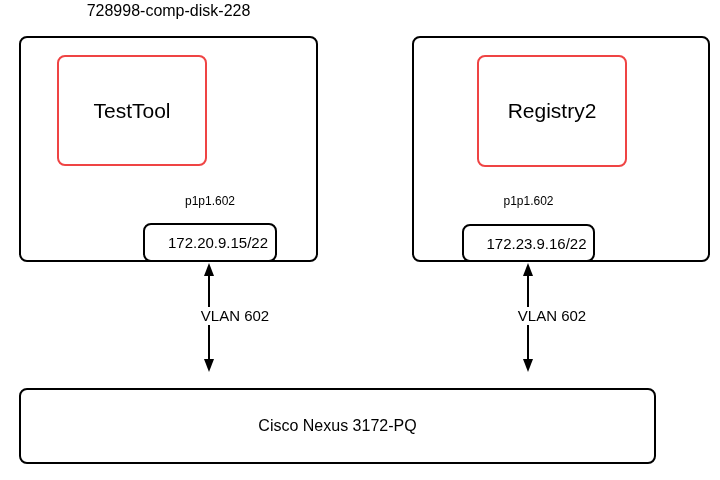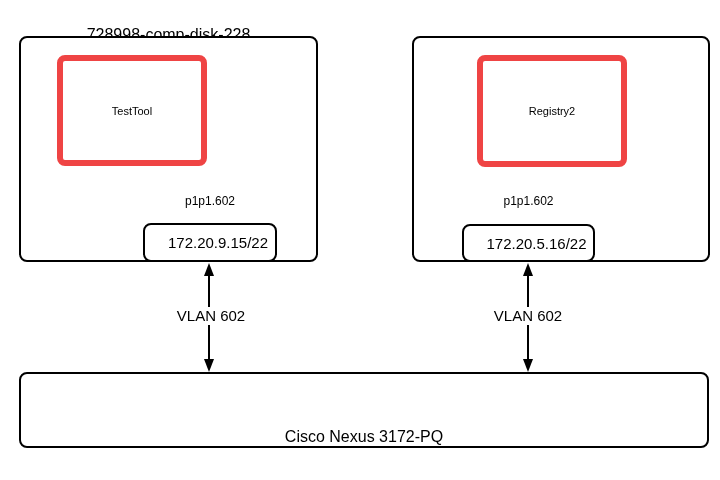--- a/index.html
+++ b/index.html
@@ -21,27 +21,27 @@
     font-size: 16px;
     text-align: center;
     white-space: nowrap;
   }
   .outer-box {
     border: 2px solid #000000;
     border-radius: 8px;
     background: #ffffff;
   }
   .app-box {
-    border: 6px solid #ef4444;
+    border: 2px solid #ef4444;
     border-radius: 8px;
     background: #ffffff;
     display: flex;
     align-items: center;
     justify-content: center;
-    font-size: 11px;
+    font-size: 21px;
   }
   .iface-label {
     font-size: 12px;
     text-align: center;
     white-space: nowrap;
   }
   .ip-box {
     border: 2px solid #000000;
     border-radius: 8px;
     background: #ffffff;
@@ -60,29 +60,30 @@
     align-items: center;
     justify-content: center;
     font-size: 16px;
   }
   .vlan-label {
     font-size: 15px;
     text-align: center;
     background: #ffffff;
     white-space: nowrap;
     line-height: 18px;
+    margin-left: 24px;
   }
   .arrow-svg { display: block; }
 </style>
 </head>
 <body>
 
 <div class="canvas">
 
-  <div class="abs node-title" style="left:19px; top:26px; width:299px;">728998-comp-disk-228</div>
+  <div class="abs node-title" style="left:19px; top:2px; width:299px;">728998-comp-disk-228</div>
 
   <div class="abs outer-box" style="left:19px; top:36px; width:299px; height:226px;"></div>
 
   <div class="abs app-box" style="left:57px; top:55px; width:150px; height:111px;">
     <span>TestTool</span>
   </div>
 
   <div class="abs iface-label" style="left:143px; top:194px; width:134px;">p1p1.602</div>
 
   <div class="abs ip-box" style="left:143px; top:223px; width:134px; height:39px;">
@@ -99,27 +100,27 @@
 
   <div class="abs outer-box" style="left:412px; top:36px; width:298px; height:226px;"></div>
 
   <div class="abs app-box" style="left:477px; top:55px; width:150px; height:112px;">
     <span>Registry2</span>
   </div>
 
   <div class="abs iface-label" style="left:462px; top:194px; width:133px;">p1p1.602</div>
 
   <div class="abs ip-box" style="left:462px; top:224px; width:133px; height:38px;">
-    <span>172.20.5.16/22</span>
+    <span>172.23.9.16/22</span>
   </div>
 
   <svg class="abs arrow-svg" style="left:522px; top:263px;" width="12" height="109" viewBox="0 0 12 109">
     <line x1="6" y1="10" x2="6" y2="99" stroke="#000000" stroke-width="2"></line>
     <polygon points="6,0 1,13 11,13" fill="#000000"></polygon>
     <polygon points="6,109 1,96 11,96" fill="#000000"></polygon>
   </svg>
   <div class="abs vlan-label" style="left:486px; top:307px; width:84px;">VLAN 602</div>
 
-  <div class="abs switch-box" style="left:19px; top:372px; width:690px; height:76px;align-items:flex-end;">
+  <div class="abs switch-box" style="left:19px; top:388px; width:637px; height:76px;">
     <span>Cisco Nexus 3172-PQ</span>
   </div>
 
 </div>
 
 </body></html>

